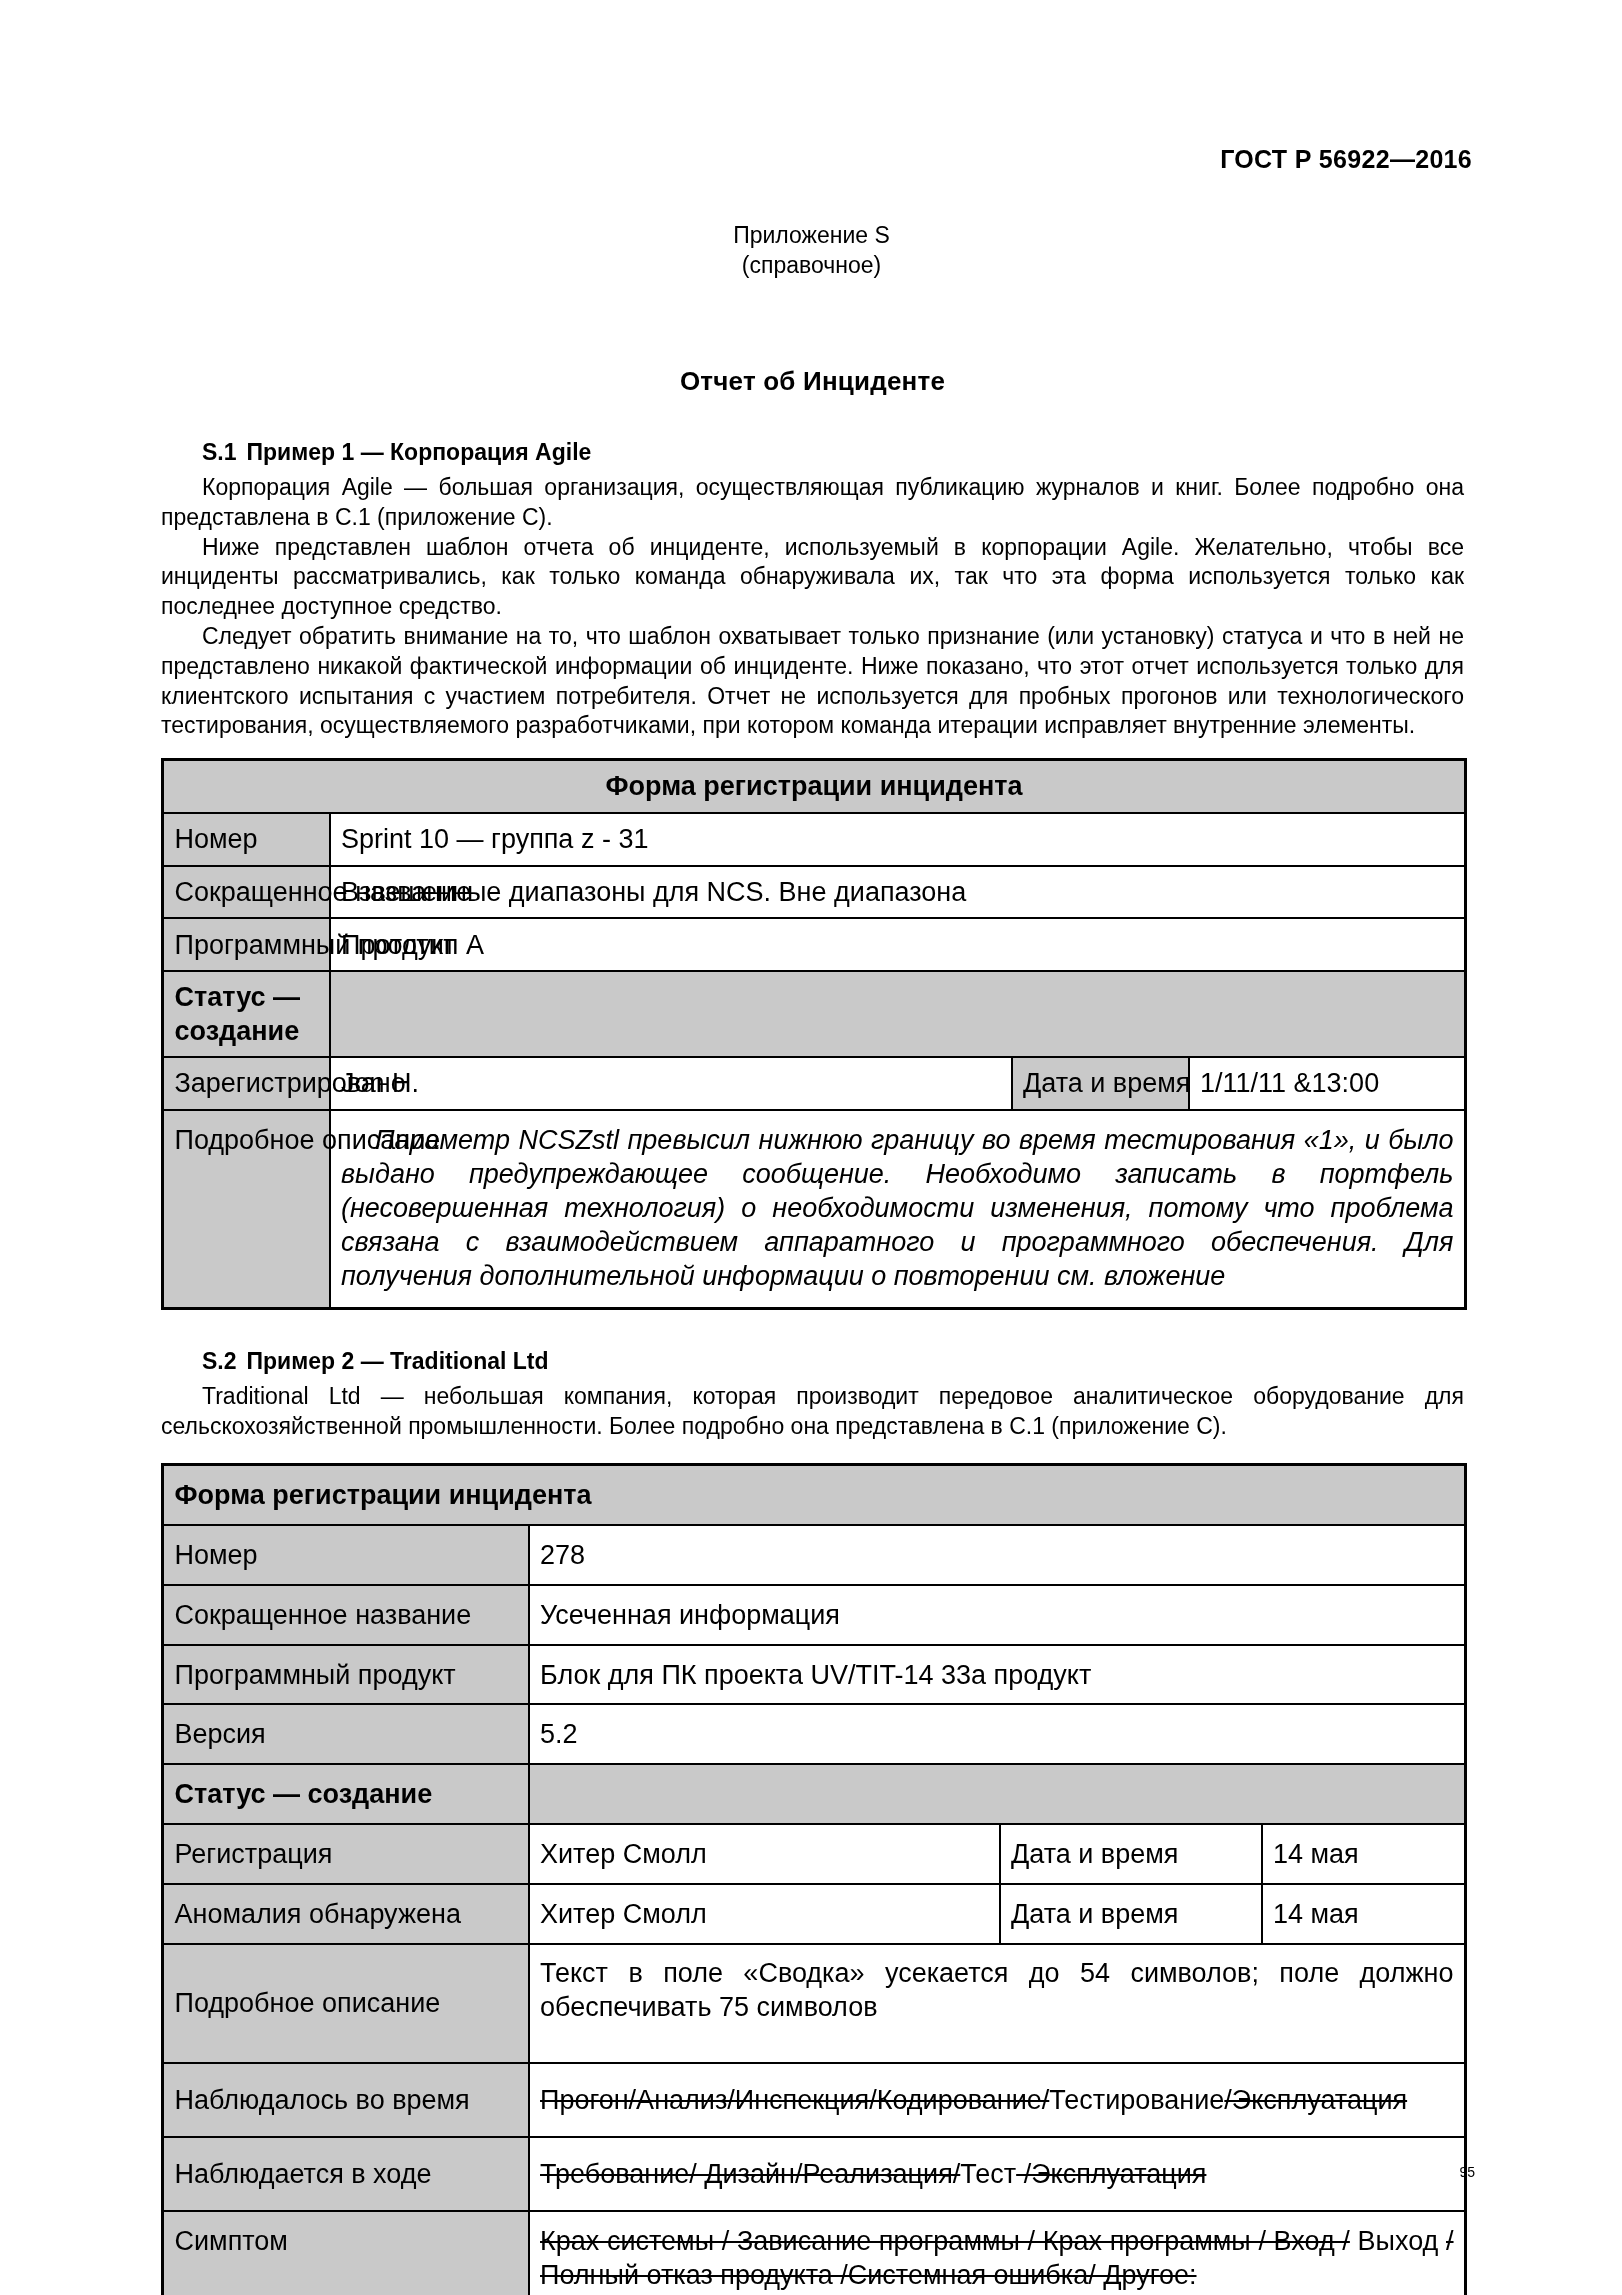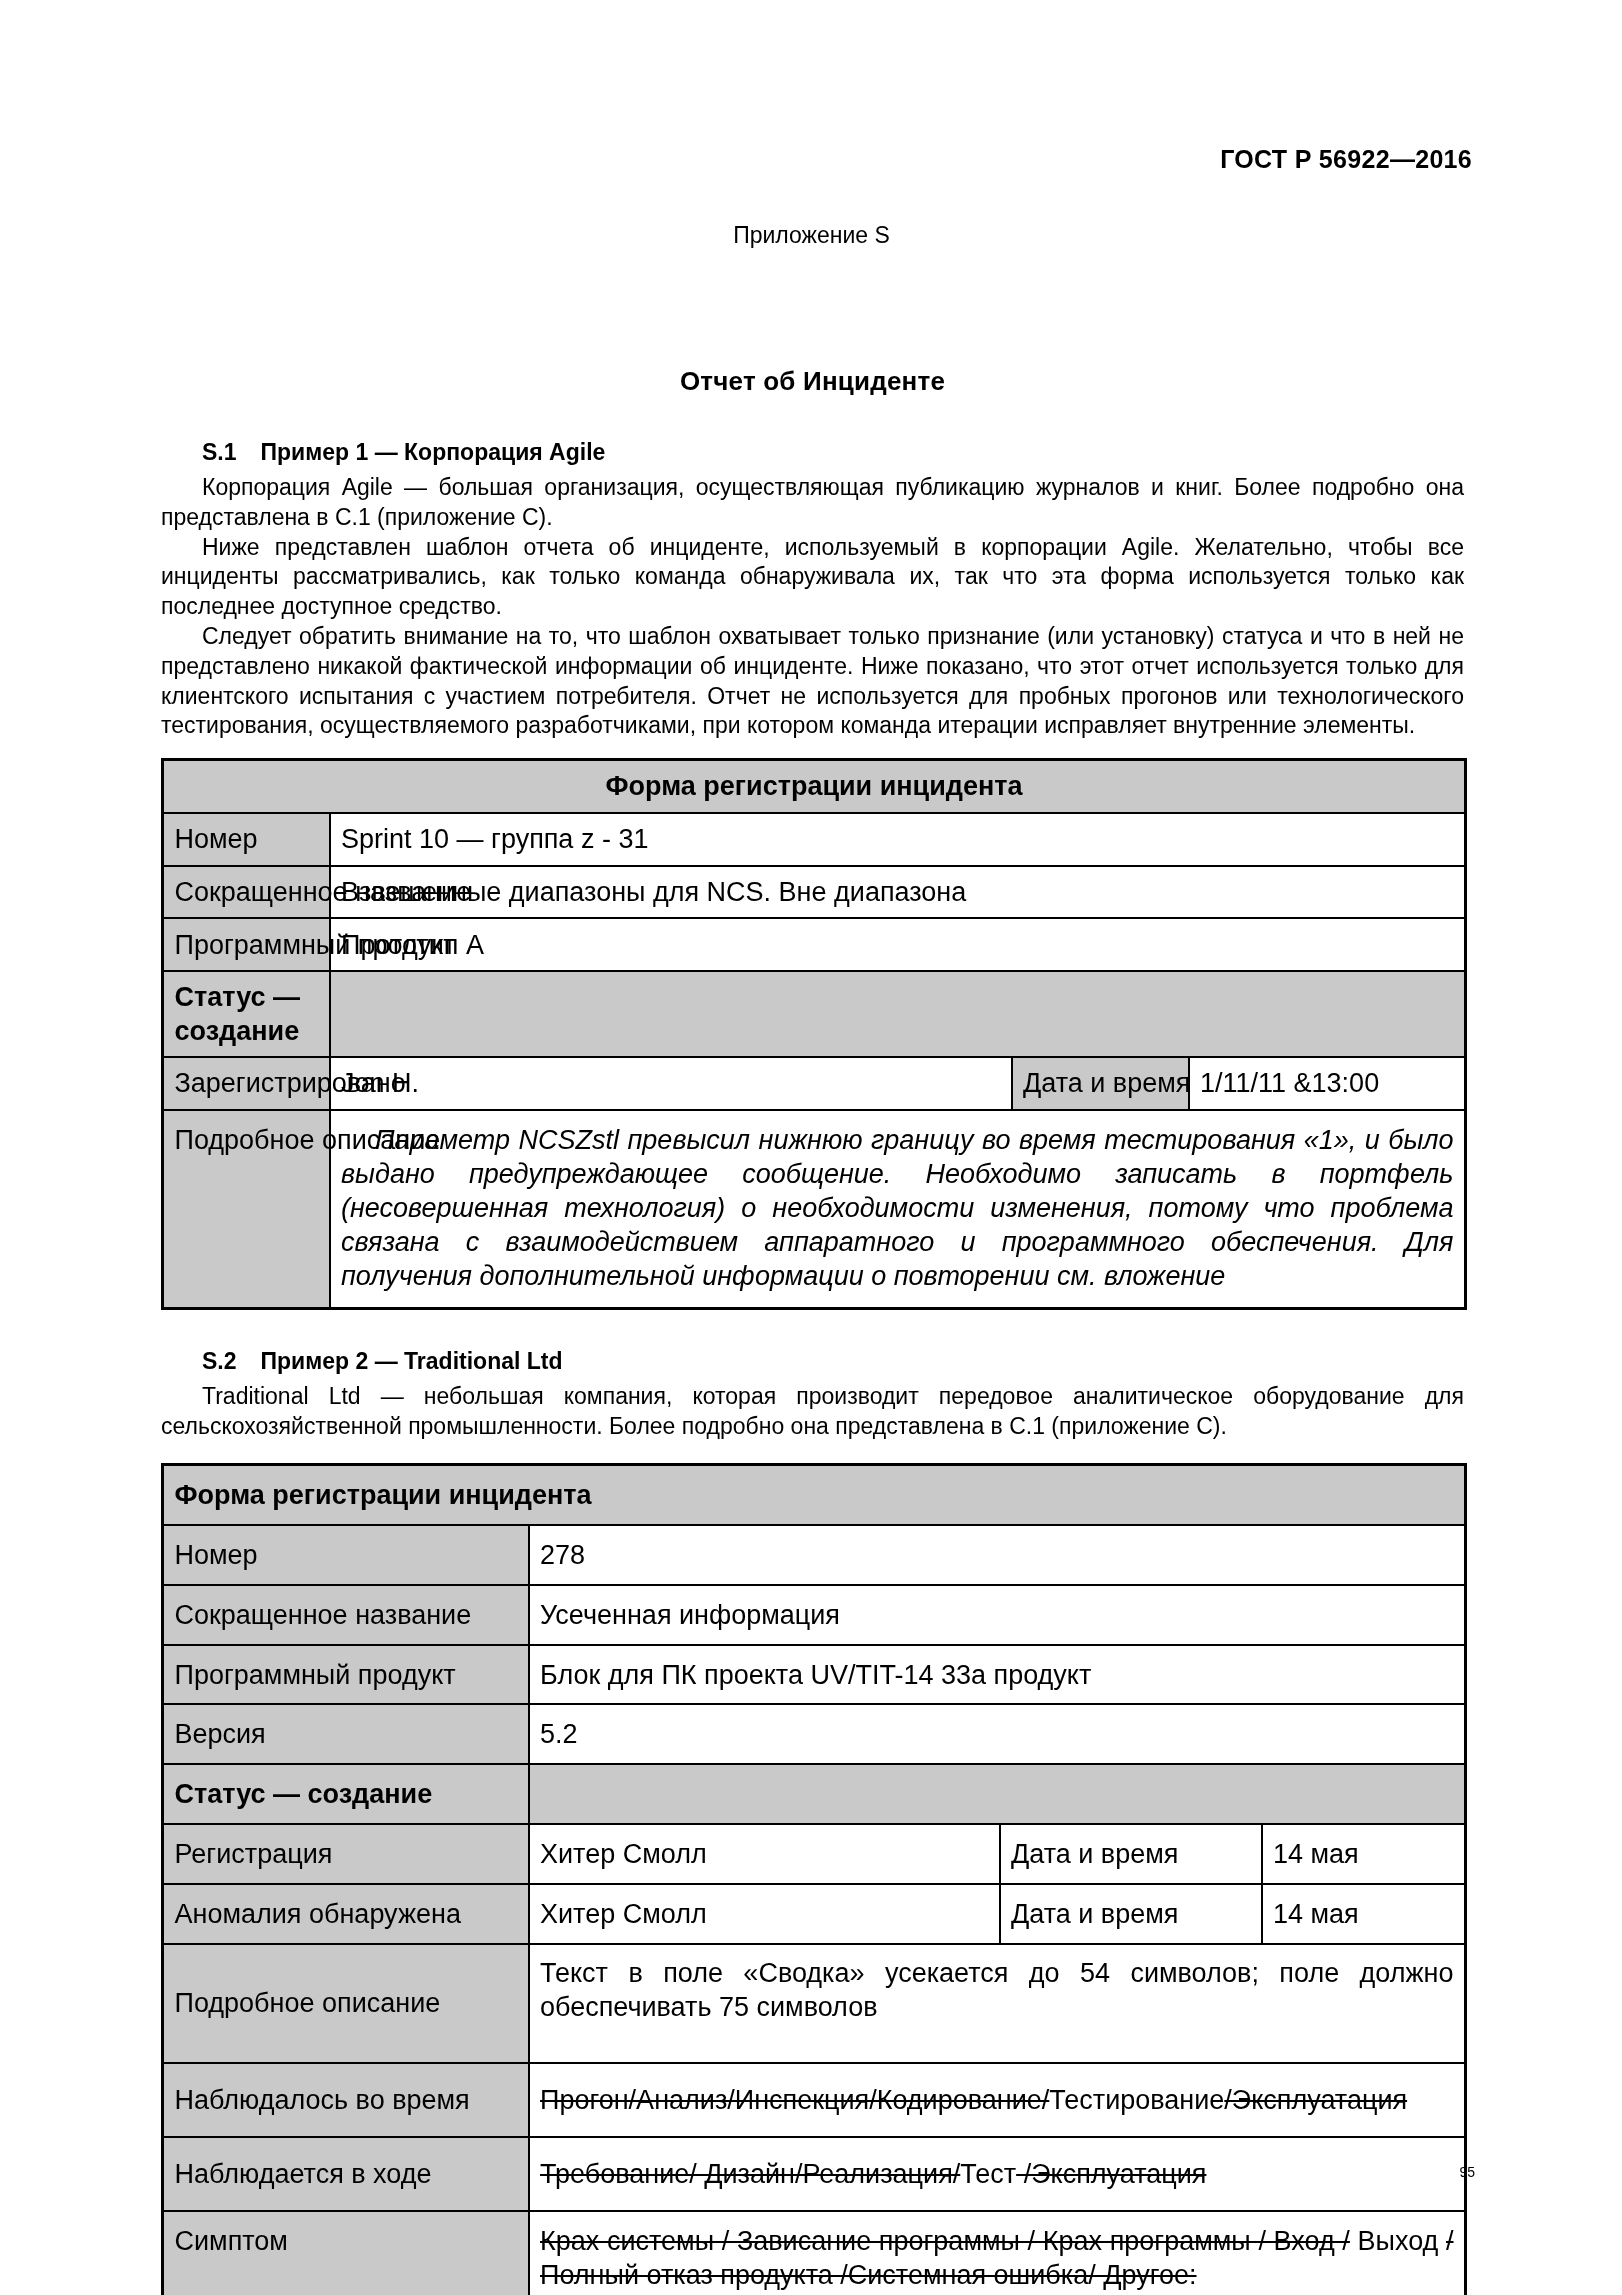--- a/index.html
+++ b/index.html
@@ -65,21 +65,21 @@
   }
 
   h3.section-heading {
     font-size: 23px;
     font-weight: bold;
     margin: 0 0 5.2px 0;
     padding-left: 41px;
     line-height: 1.3;
   }
   h3.section-heading .num {
-    margin-right: 24px;
+    margin-right: 10px;
   }
 
   p.para {
     font-size: 23px;
     line-height: 1.295;
     margin: 0;
     text-align: justify;
     text-indent: 41px;
     hyphens: manual;
   }
@@ -166,20 +166,21 @@
 </style>
 </head>
 <body>
 
 <div class="page">
 
   <div class="running-head">ГОСТ Р 56922—2016</div>
 
   <div class="annex-block">
     <div class="annex-title">Приложение S</div>
+    <div class="annex-sub">(справочное)</div>
   </div>
 
   <div class="content">
 
     <div class="doc-title">Отчет об Инциденте</div>
 
     <h3 class="section-heading">
       <span class="num">S.1</span><span>Пример 1 — Корпорация Agile</span>
     </h3>
 

